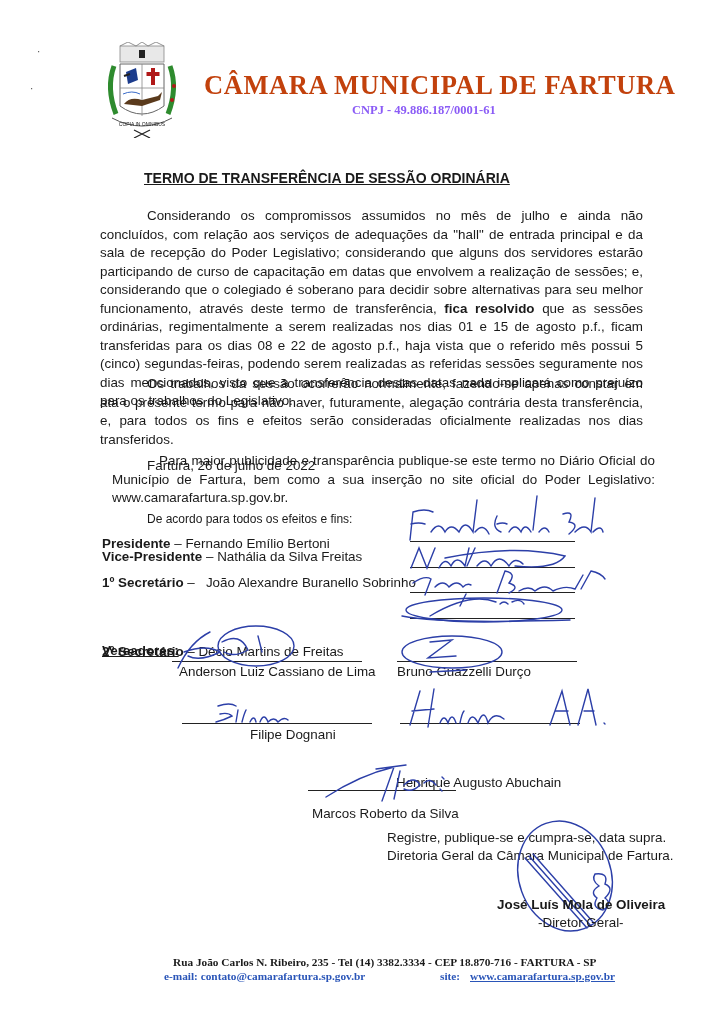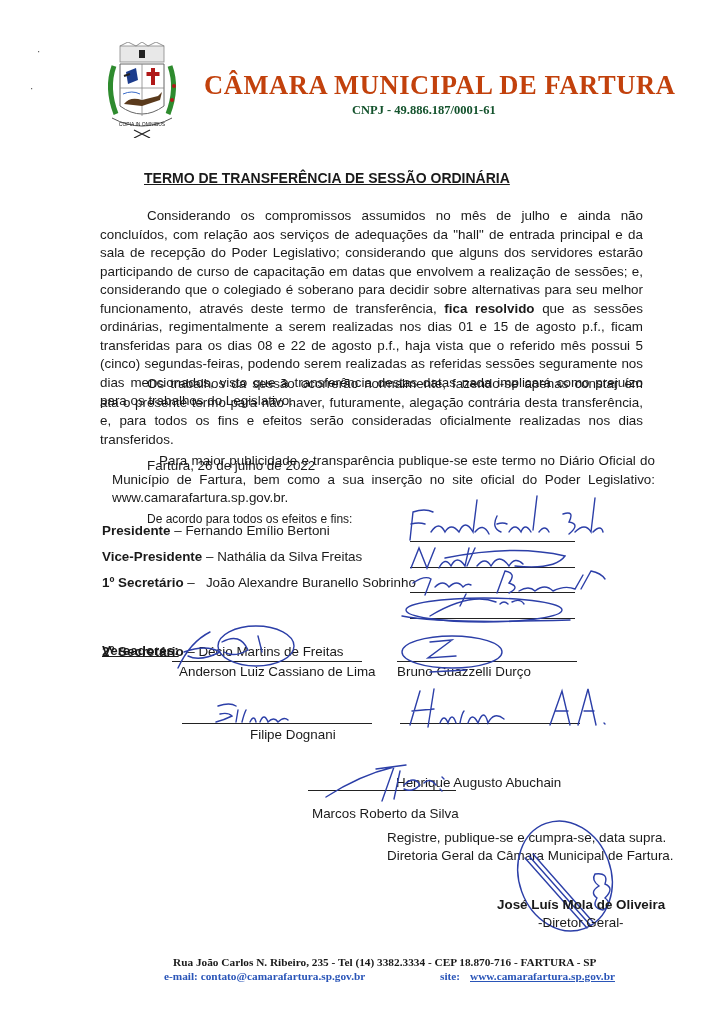--- a/index.html
+++ b/index.html
@@ -4,21 +4,21 @@
 <style>
   html, body { margin:0; padding:0; background:#ffffff; }
   body { width:727px; height:1024px; position:relative; overflow:hidden;
          font-family:"Liberation Sans", sans-serif; color:#1a1a1a; }
   .abs { position:absolute; }
   .serif { font-family:"Liberation Serif", serif; }
 
   
   #crest { left:98px; top:42px; width:88px; height:96px; }
   #title { left:204px; top:70px; font-size:26.5px; font-weight:bold; color:#c2410c; letter-spacing:0.6px; white-space:nowrap; }
-  #cnpj { left:352px; top:103px; font-size:12.5px; font-weight:bold; color:#14532d; white-space:nowrap; }
+  #cnpj { left:352px; top:103px; font-size:12.5px; font-weight:bold; color:#8b5cf6; white-space:nowrap; }
   .margin-mark { font-size:10px; color:#444; }
 
   
   #heading { left:144px; top:170px; font-size:14px; font-weight:bold; text-decoration:underline; white-space:nowrap; }
   .para { position:absolute; left:100px; width:543px; font-size:13.4px; line-height:18.5px; text-align:justify; }
   .para .indent { display:inline-block; width:47px; }
   #p1 { top:207px; }
   #p2 { top:375px; }
   #p3 { top:452px;margin-left:12px; }
   #date-line { left:147px; top:458px; font-size:13.4px; white-space:nowrap; }
@@ -85,21 +85,21 @@
 
 <div id="p1" class="para"><span class="indent"></span><span>Considerando os compromissos assumidos no mês de  julho e ainda não concluídos, com relação aos serviços de adequações da "hall" de entrada principal e da sala de recepção do Poder Legislativo; considerando que alguns dos servidores estarão participando de curso de capacitação em datas que envolvem a realização de sessões; e, considerando que o colegiado é soberano para decidir sobre alternativas para seu melhor funcionamento, através deste termo de transferência, </span><b>fica resolvido</b><span> que as sessões ordinárias, regimentalmente a serem realizadas nos dias 01 e 15 de agosto p.f., ficam transferidas para os dias 08 e 22 de agosto p.f., haja vista que o referido mês possui 5 (cinco) segundas-feiras, podendo serem realizadas as referidas sessões seguramente nos dias mencionados, visto que a transferência destas datas nada implicará como prejuízo para os trabalhos do Legislativo.</span></div>
 
 <div id="p2" class="para"><span class="indent"></span><span>Os trabalhos da sessão ocorrerão normalmente, fazendo-se apenas constar em ata o presente termo para não haver, futuramente, alegação contrária desta transferência, e, para todos os fins e efeitos serão consideradas oficialmente realizadas nos dias transferidos.</span></div>
 
 <div id="p3" class="para"><span class="indent"></span><span>Para maior publicidade e transparência publique-se este termo no Diário Oficial do Município de Fartura, bem como a sua inserção no site oficial do Poder Legislativo: www.camarafartura.sp.gov.br.</span></div>
 
 <div id="date-line" class="abs">Fartura, 26 de julho de 2022</div>
 <div id="agree-line" class="abs">De acordo para todos os efeitos e fins:</div>
 
-<div class="officer" style="top:523px;"><b>Presidente</b><span> – </span><span>Fernando Emílio Bertoni</span></div>
+<div class="officer" style="top:536px;"><b>Presidente</b><span> – </span><span>Fernando Emílio Bertoni</span></div>
 <div class="officer" style="top:549px;"><b>Vice-Presidente</b><span> – </span><span>Nathália da Silva Freitas</span></div>
 <div class="officer" style="top:575px; white-space:pre;"><b>1º Secretário</b><span> –   </span><span>João Alexandre Buranello Sobrinho</span></div>
 <div class="officer" style="top:601px;margin-top:43px;"><b>2º Secretário</b><span> – </span><span>Décio Martins de Freitas</span></div>
 
 <div class="sigline" style="left:410px;top:541px;width:165px;"></div>
 <div class="sigline" style="left:410px;top:567px;width:165px;"></div>
 <div class="sigline" style="left:410px;top:592px;width:165px;"></div>
 <div class="sigline" style="left:410px;top:618px;width:165px;"></div>
 
 <svg class="sig" style="left:405px;top:492px;" width="200" height="55" viewBox="0 0 200 55">

